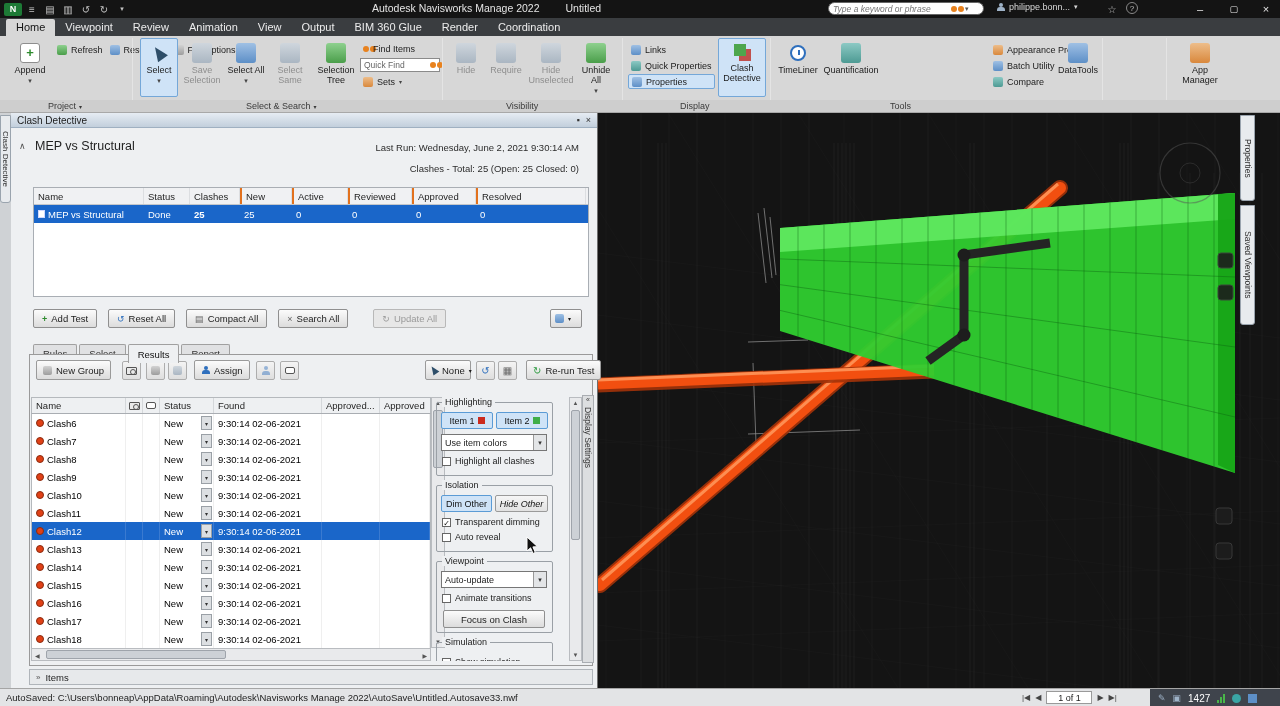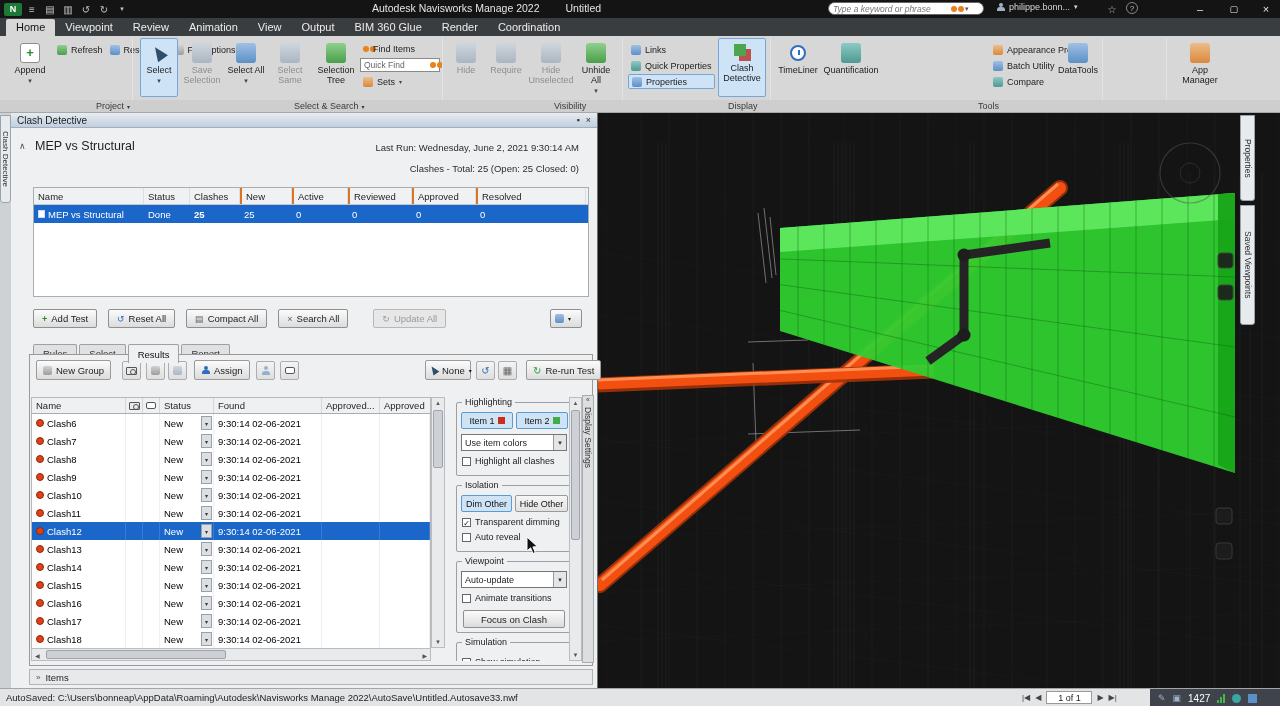--- a/index.html
+++ b/index.html
@@ -23,21 +23,21 @@
 
   
   #ribbon-tabs { position:absolute; left:0; top:18px; width:1280px; height:18px; background:#3a3d40; display:flex; align-items:flex-end; padding-left:6px; }
   .rtab { padding:2px 10px 3px; font-size:11px; color:#ececec; }
   .rtab.active { background:#d7d7d7; color:#141414; border-radius:2px 2px 0 0; }
 
   
   #ribbon-body { position:absolute; left:0; top:36px; width:1280px; height:64px; background:#d7d7d7; }
   #ribbon-strip { position:absolute; left:0; top:100px; width:1280px; height:13px; background:#cecece; border-bottom:1px solid #a8a8a8; font-size:9px; color:#3a3a3a; }
   .gsep { position:absolute; top:38px; width:1px; height:74px; background:#bcbcbc; border-right:1px solid #e4e4e4; }
-  .grouplbl { position:absolute; top:1px; display:flex; gap:3px; align-items:center; font-size:9px; color:#3a3a3a;margin-left:48px; }
+  .grouplbl { position:absolute; top:1px; display:flex; gap:3px; align-items:center; font-size:9px; color:#3a3a3a; }
   .bb { position:absolute; top:2px; height:59px; display:flex; flex-direction:column; align-items:center; padding-top:4px; font-size:9px; line-height:10px; text-align:center; color:#1c1c1c; border-radius:2px; border:1px solid transparent; }
   .bb .lbl { margin-top:2px; }
   .bb.dim { color:#8e8e8e; }
   .bb.hl { background:#cfe3f7; border-color:#74a7d8; }
   .ddv { font-size:7px; color:#444; margin-top:1px; }
   .ric { width:20px; height:20px; border-radius:3px; display:flex; align-items:center; justify-content:center; font-size:13px; flex:0 0 auto; }
   .rics { width:10px; height:10px; border-radius:2px; flex:0 0 auto; }
   .c-green { background:linear-gradient(#8ed08e,#4a9e4a); }
   .c-blue { background:linear-gradient(#9fc0e4,#5d8fc7); }
   .c-teal { background:linear-gradient(#8cc9c4,#4d9a93); }
@@ -93,25 +93,25 @@
   #grid-rows { position:absolute; left:1px; top:59px; width:400px; height:234px; background:#fff; border-left:1px solid #b5b9bd; border-right:1px solid #b5b9bd; overflow:hidden; }
   .grow { display:flex; height:18px; align-items:center; background:#fff; }
   .grow.sel { background:#1a66c9; color:#fff; }
   .gcell { height:100%; display:flex; align-items:center; gap:3px; padding-left:4px; border-right:1px solid #efefef; overflow:hidden; white-space:nowrap; font-size:9.5px; color:inherit; }
   .grow.sel .gcell { border-right-color:#3a7ad0; }
   .dot { width:8px; height:8px; border-radius:50%; background:#e04016; border:1px solid #8a2a0e; flex:0 0 auto; }
   .sdd { margin-left:auto; width:11px; height:14px; background:#dcdfe2; border:1px solid #9aa0a6; font-size:6px; color:#333; display:flex; align-items:center; justify-content:center; margin-right:1px; flex:0 0 auto; }
   .sb { position:absolute; background:#e9eaec; border:1px solid #b9bcc0; }
   .sb .ar { position:absolute; left:0; right:0; text-align:center; font-size:6px; color:#555; }
   .thumb { position:absolute; background:#cdd1d6; border:1px solid #9fa4ab; border-radius:2px; }
-  #settings { position:absolute; left:424px; top:42px; width:121px; height:264px; overflow:hidden; }
+  #settings { position:absolute; left:404px; top:42px; width:121px; height:264px; overflow:hidden; }
   .fset { position:relative; border:1px solid #9aa0a6; border-radius:2px; margin:5px 2px 9px; padding:9px 4px 4px; }
   .legend { position:absolute; top:-6px; left:5px; background:#eef0f2; padding:0 3px; font-size:9px; color:#222; }
   .itm { height:17px; width:53px; display:flex; align-items:center; justify-content:center; gap:3px; font-size:9px; background:#cfe3f7; border:1px solid #5b9bd5; border-radius:2px; color:#111; }
-  .itm.plain { background:linear-gradient(#f6f6f6,#e2e2e2); border-color:#9a9a9a; }
+  .itm.plain { background:linear-gradient(#f6f6f6,#e2e2e2); border-color:#9a9a9a;font-style:italic; }
   .chip { width:7px; height:7px; flex:0 0 auto; }
   .selc { height:17px; background:#fff; border:1px solid #767676; font-size:9px; display:flex; align-items:center; padding-left:3px; position:relative; color:#222; }
   .selc .dd { position:absolute; right:0; top:0; bottom:0; width:13px; background:#e3e5e7; border-left:1px solid #999; display:flex; align-items:center; justify-content:center; font-size:7px; color:#333; }
   .cbrow { display:flex; align-items:center; gap:4px; font-size:9px; color:#1c1c1c; margin:5px 1px; white-space:nowrap; }
   .cb { width:9px; height:9px; border:1px solid #666; background:#fff; font-size:8px; line-height:9px; text-align:center; color:#111; flex:0 0 auto; }
   #items-bar { position:absolute; left:18px; top:556px; width:564px; height:16px; background:#e7e9eb; border:1px solid #b0b5ba; display:flex; align-items:center; gap:5px; padding:0 6px; font-size:9.5px; color:#222; }
   #ds-strip { position:absolute; left:552px; top:40px; width:12px; height:268px; background:#dcdee0; border:1px solid #a9adb2; display:flex; flex-direction:column; align-items:center; font-size:7px; color:#444; }
   #ds-strip .vtx { writing-mode:vertical-rl; font-size:8.5px; color:#333; margin-top:4px; }
 
   
@@ -324,21 +324,21 @@
     <div class="grouplbl" style="left:246px;">
         <span>Select &amp; Search</span>
         <span style="font-size:6px;">▾</span>
       </div>
     <div class="grouplbl" style="left:506px;">
         <span>Visibility</span>
       </div>
     <div class="grouplbl" style="left:680px;">
         <span>Display</span>
       </div>
-    <div class="grouplbl" style="left:930px;">
+    <div class="grouplbl" style="left:890px;">
         <span>Tools</span>
       </div>
   </div>
 
   <div id="main">
 
     <div id="viewport">
       <svg width="682" height="575" viewBox="0 0 682 575">
         <rect x="0" y="0" width="682" height="575" fill="#141414"></rect>
         <g id="wf">

